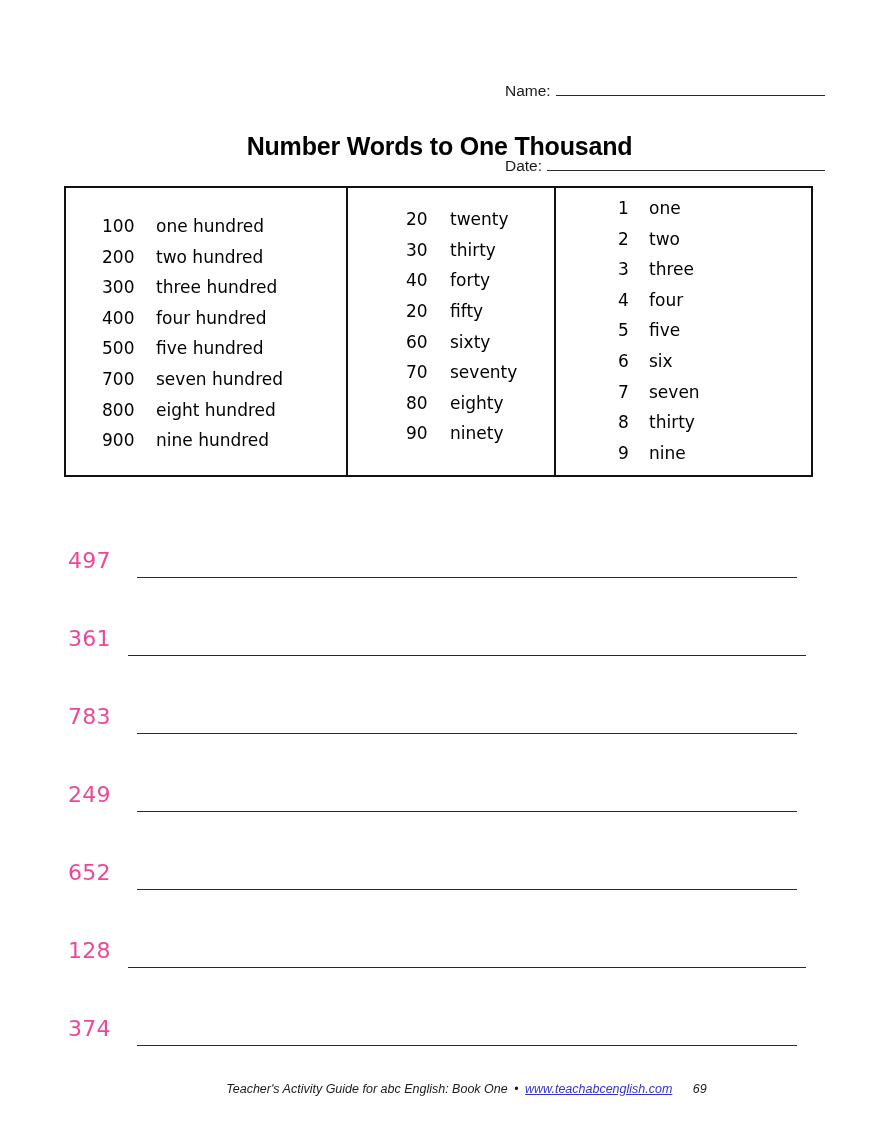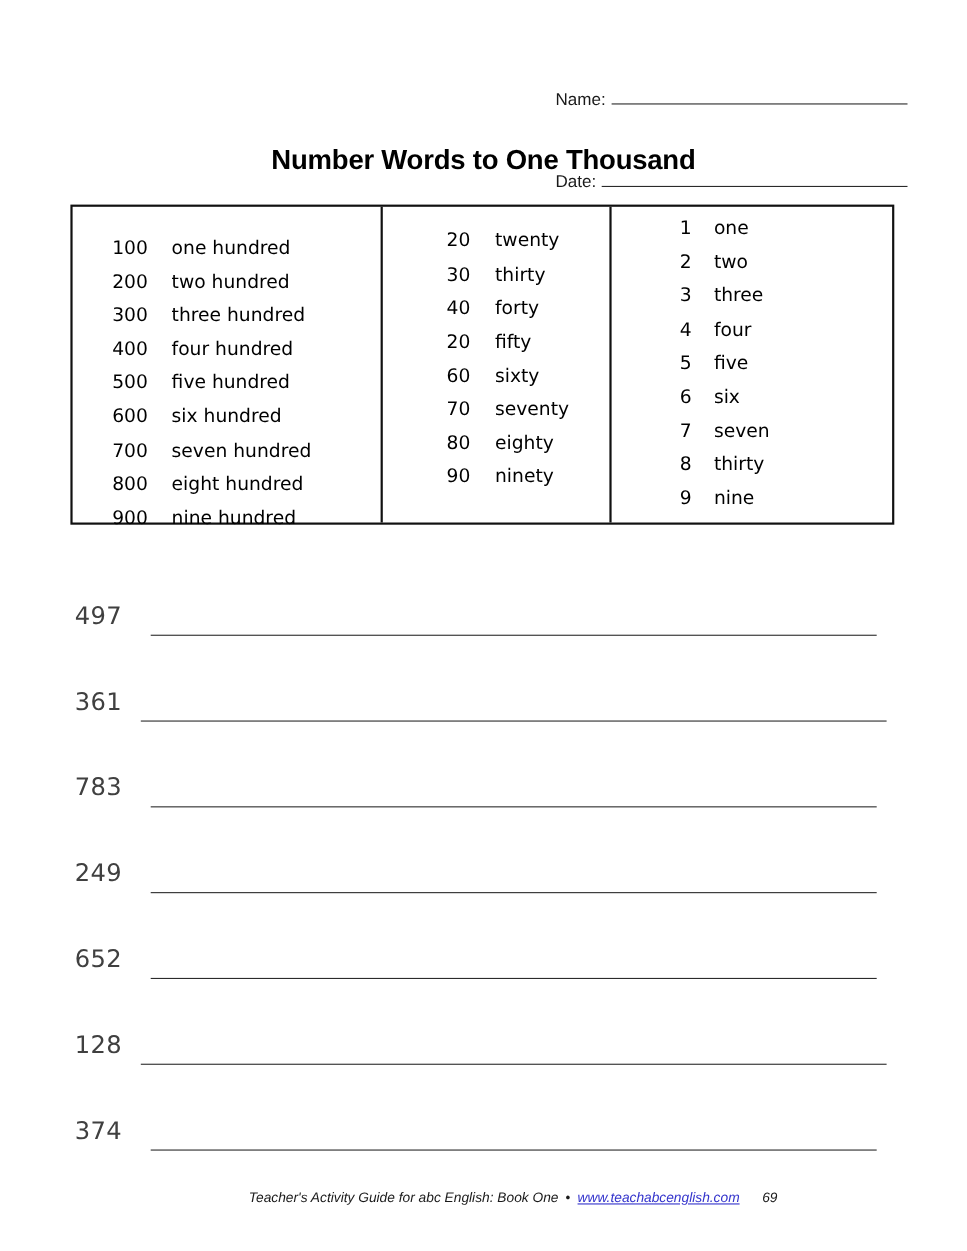--- a/index.html
+++ b/index.html
@@ -126,21 +126,21 @@
   .ex-row {
     position: relative;
     height: 78px;
   }
   .ex-num {
     position: absolute;
     left: 68px;
     top: 10px;
     font-family: "DejaVu Sans", sans-serif;
     font-size: 22px;
-    color: #404040;
+    color: #ec4899;
     letter-spacing: 0.3px;
   }
   .ex-line {
     position: absolute;
     top: 39px;
     height: 0;
     border-bottom: 1.6px solid #2b2b2b;
   }
 
   
@@ -209,24 +209,20 @@
     </div>
     <div class="ref-row">
       <span class="ref-num">400</span>
       <span class="ref-word">four hundred</span>
     </div>
     <div class="ref-row">
       <span class="ref-num">500</span>
       <span class="ref-word">five hundred</span>
     </div>
     <div class="ref-row">
-      <span class="ref-num">600</span>
-      <span class="ref-word">six hundred</span>
-    </div>
-    <div class="ref-row">
       <span class="ref-num">700</span>
       <span class="ref-word">seven hundred</span>
     </div>
     <div class="ref-row">
       <span class="ref-num">800</span>
       <span class="ref-word">eight hundred</span>
     </div>
     <div class="ref-row">
       <span class="ref-num">900</span>
       <span class="ref-word">nine hundred</span>

